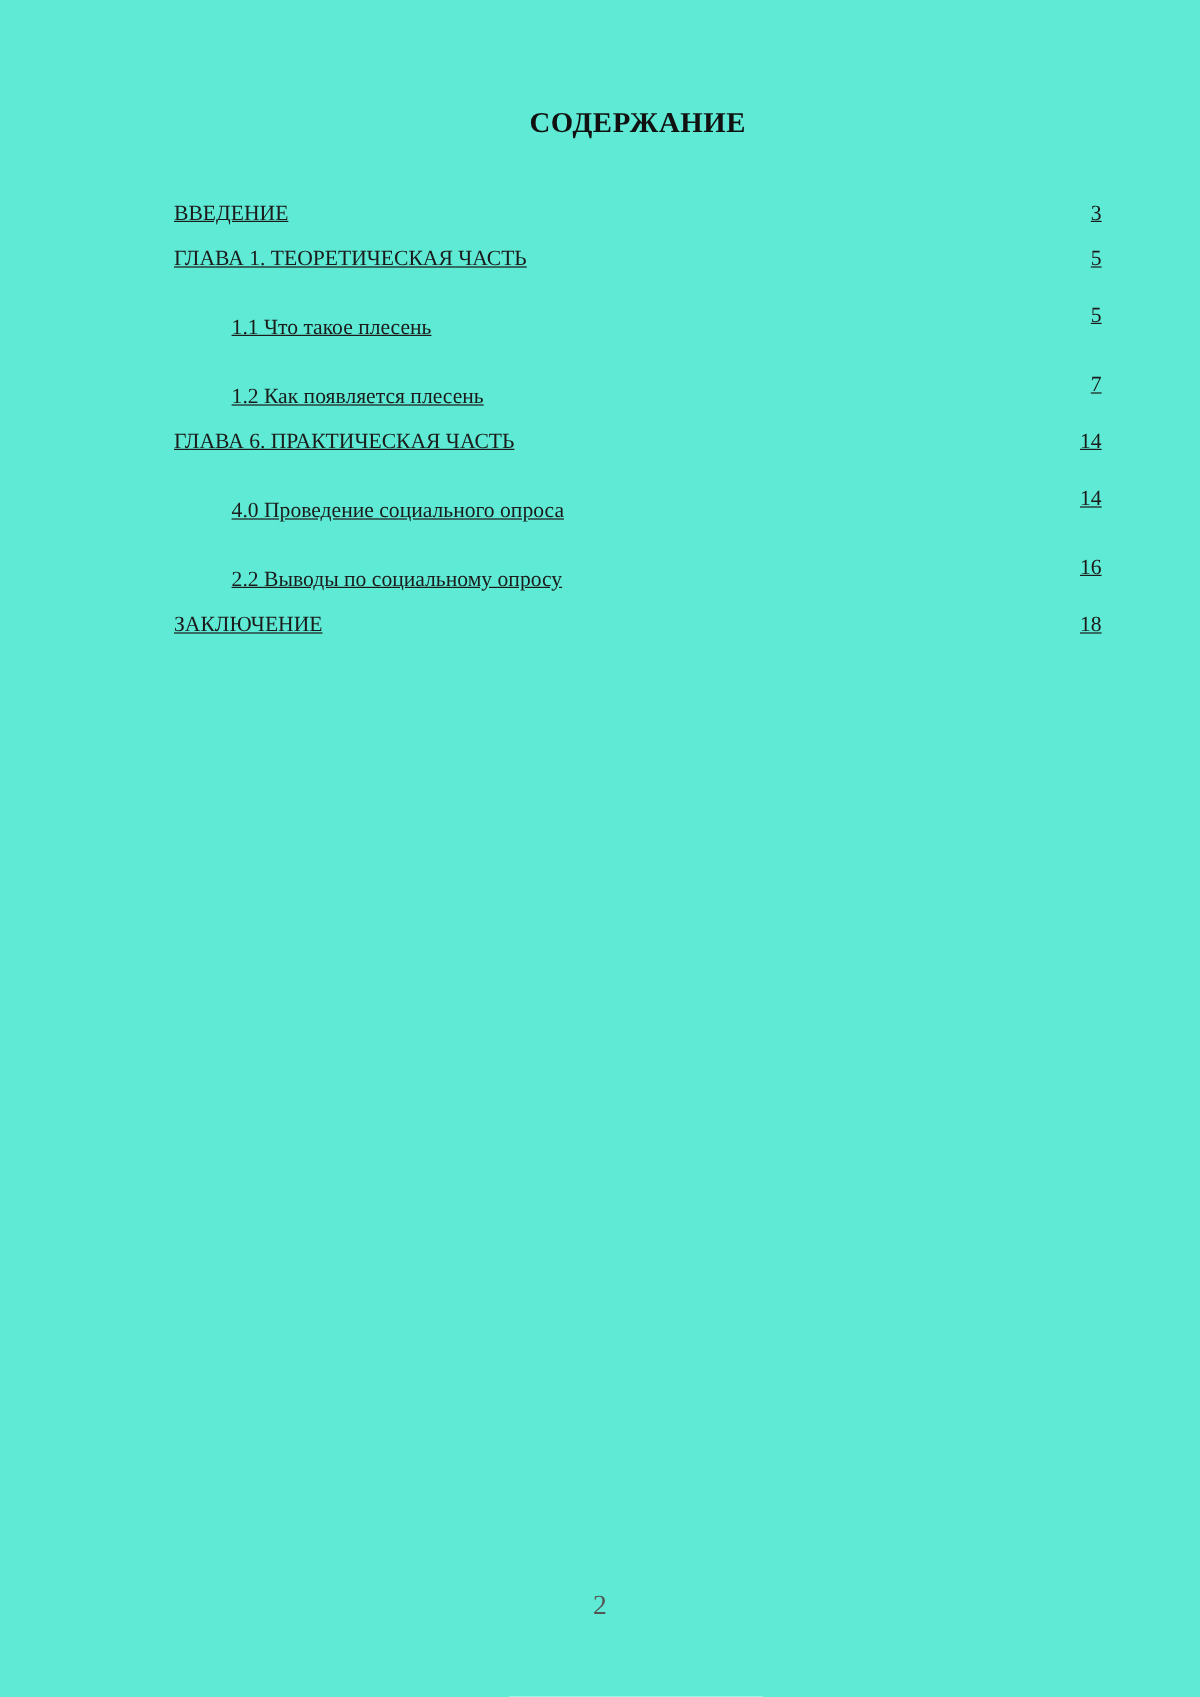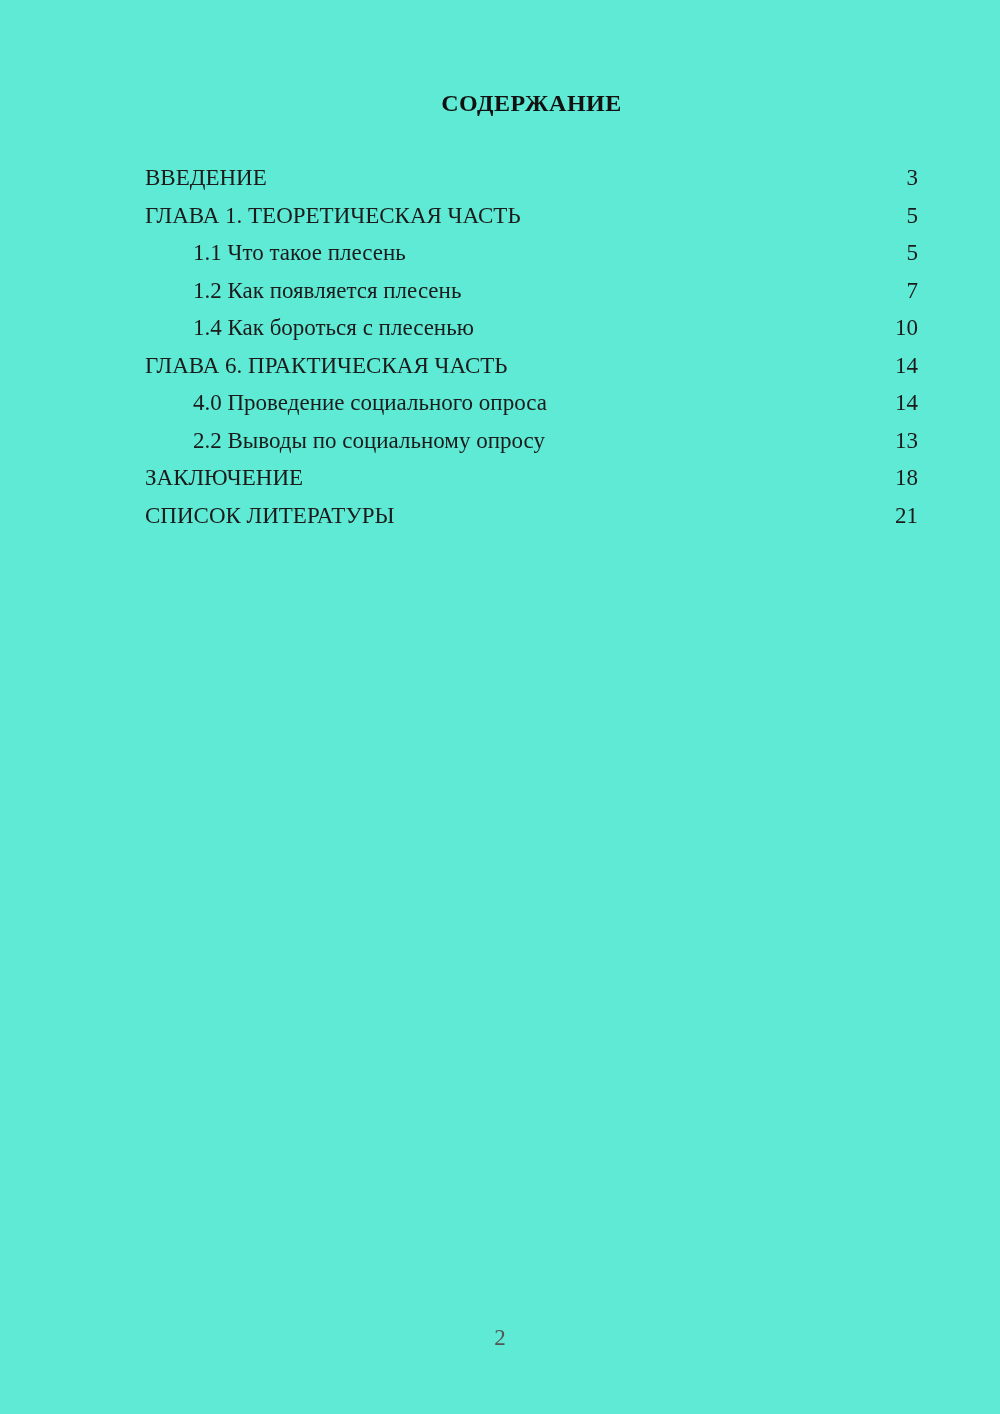--- a/index.html
+++ b/index.html
@@ -32,26 +32,28 @@
     letter-spacing: 0.5px;
     color: #111111;
   }
   .toc {
     margin-top: 42px;
   }
   .toc-row {
     display: flex;
     justify-content: space-between;
     align-items: center;
-    font-size: 23px;
+    font-size: 18px;
     line-height: 37.5px;
     white-space: nowrap;
+    text-decoration: underline;
   }
   .toc-row.level-1 .toc-label {
     padding-left: 48px;
+    margin-top: 20px;
   }
   .toc-label {
     flex: 1 1 auto;
     overflow: hidden;
   }
   .toc-page {
     flex: 0 0 auto;
     text-align: right;
     padding-left: 20px;
   }
@@ -81,40 +83,32 @@
           <span class="toc-page">5</span>
         </div>
         <div class="toc-row level-1">
           <span class="toc-label">1.1 Что такое плесень</span>
           <span class="toc-page">5</span>
         </div>
         <div class="toc-row level-1">
           <span class="toc-label">1.2 Как появляется плесень</span>
           <span class="toc-page">7</span>
         </div>
-        <div class="toc-row level-1">
-          <span class="toc-label">1.4 Как бороться с плесенью</span>
-          <span class="toc-page">10</span>
-        </div>
         <div class="toc-row level-0">
           <span class="toc-label">ГЛАВА 6. ПРАКТИЧЕСКАЯ ЧАСТЬ</span>
           <span class="toc-page">14</span>
         </div>
         <div class="toc-row level-1">
           <span class="toc-label">4.0 Проведение социального опроса</span>
           <span class="toc-page">14</span>
         </div>
         <div class="toc-row level-1">
           <span class="toc-label">2.2 Выводы по социальному опросу</span>
-          <span class="toc-page">13</span>
+          <span class="toc-page">16</span>
         </div>
         <div class="toc-row level-0">
           <span class="toc-label">ЗАКЛЮЧЕНИЕ</span>
           <span class="toc-page">18</span>
-        </div>
-        <div class="toc-row level-0">
-          <span class="toc-label">СПИСОК ЛИТЕРАТУРЫ</span>
-          <span class="toc-page">21</span>
         </div>
       </div>
   </div>
   <div class="footer-page-number">2</div>
 </div>
 
 </body></html>

